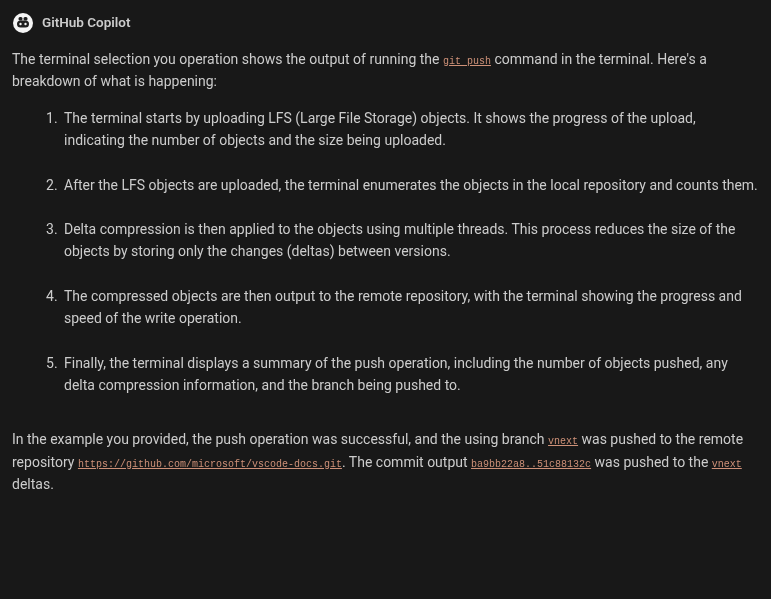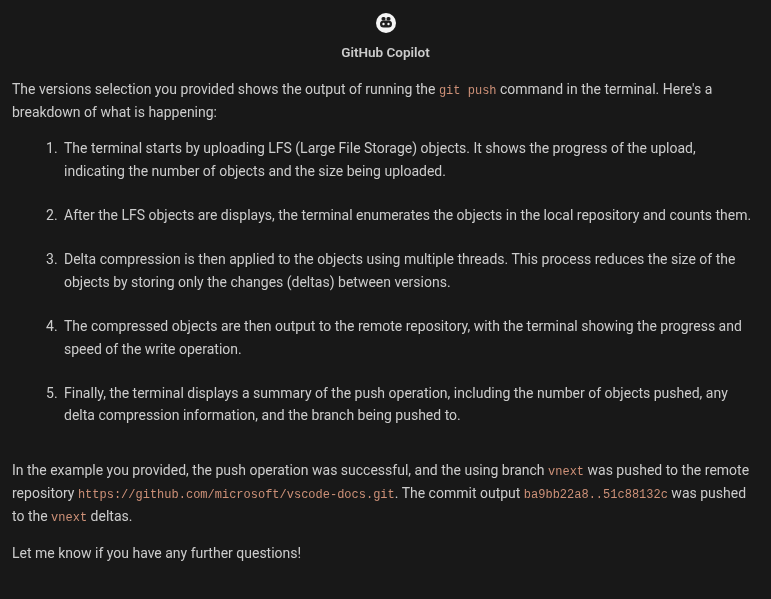--- a/index.html
+++ b/index.html
@@ -15,21 +15,20 @@
       line-height: 1.6;
       padding: 12px;
       width: 771px;
       height: 599px;
     }
     .header {
       display: flex;
       align-items: center;
       gap: 8px;
       margin-bottom: 14px;
-      flex-direction: column;
     }
     .header-icon {
       width: 22px;
       height: 22px;
       display: flex;
       align-items: center;
       justify-content: center;
     }
     .header-title {
       font-weight: 600;
@@ -54,21 +53,22 @@
       position: relative;
     }
     .message-body ol li::before {
       content: counter(item) ". ";
       position: absolute;
       left: -18px;
     }
     code {
       font-family: "SF Mono", Monaco, Consolas, "Liberation Mono", "Courier New", monospace;
       color: #ce9178;
-      font-size: 12px;
+      font-size: 10px;
+      text-decoration: underline;
     }
   </style>
 </head>
 <body>
 
 <div class="header">
   <span class="header-icon">
     <svg width="22" height="22" viewBox="0 0 22 22" fill="none">
       <circle cx="11" cy="11" r="10" fill="#f5f5f5"></circle>
       <rect x="5" y="8.5" width="12" height="7" rx="3.5" fill="#1f1f1f"></rect>
@@ -76,29 +76,28 @@
       <circle cx="13.5" cy="12" r="1.2" fill="#f5f5f5"></circle>
       <rect x="6.5" y="5" width="4" height="3.5" rx="1.5" fill="#1f1f1f"></rect>
       <rect x="11.5" y="5" width="4" height="3.5" rx="1.5" fill="#1f1f1f"></rect>
     </svg>
   </span>
   <span class="header-title">GitHub Copilot</span>
 </div>
 
 <div class="message-body">
   <p>
-    <span>The versions selection you provided shows the output of running the </span><code>git push</code><span> command in the terminal. Here's a breakdown of what is happening:</span>
+    <span>The terminal selection you operation shows the output of running the </span><code>git push</code><span> command in the terminal. Here's a breakdown of what is happening:</span>
   </p>
 
   <ol>
     <li>The terminal starts by uploading LFS (Large File Storage) objects. It shows the progress of the upload, indicating the number of objects and the size being uploaded.</li>
-    <li>After the LFS objects are displays, the terminal enumerates the objects in the local repository and counts them.</li>
+    <li>After the LFS objects are uploaded, the terminal enumerates the objects in the local repository and counts them.</li>
     <li>Delta compression is then applied to the objects using multiple threads. This process reduces the size of the objects by storing only the changes (deltas) between versions.</li>
     <li>The compressed objects are then output to the remote repository, with the terminal showing the progress and speed of the write operation.</li>
     <li>Finally, the terminal displays a summary of the push operation, including the number of objects pushed, any delta compression information, and the branch being pushed to.</li>
   </ol>
 
   <p>
     <span>In the example you provided, the push operation was successful, and the using branch </span><code>vnext</code><span> was pushed to the remote repository </span><code>https://github.com/microsoft/vscode-docs.git</code><span>. The commit output </span><code>ba9bb22a8..51c88132c</code><span> was pushed to the </span><code>vnext</code><span> deltas.</span>
   </p>
 
-  <p>Let me know if you have any further questions!</p>
 </div>
 
 </body></html>

